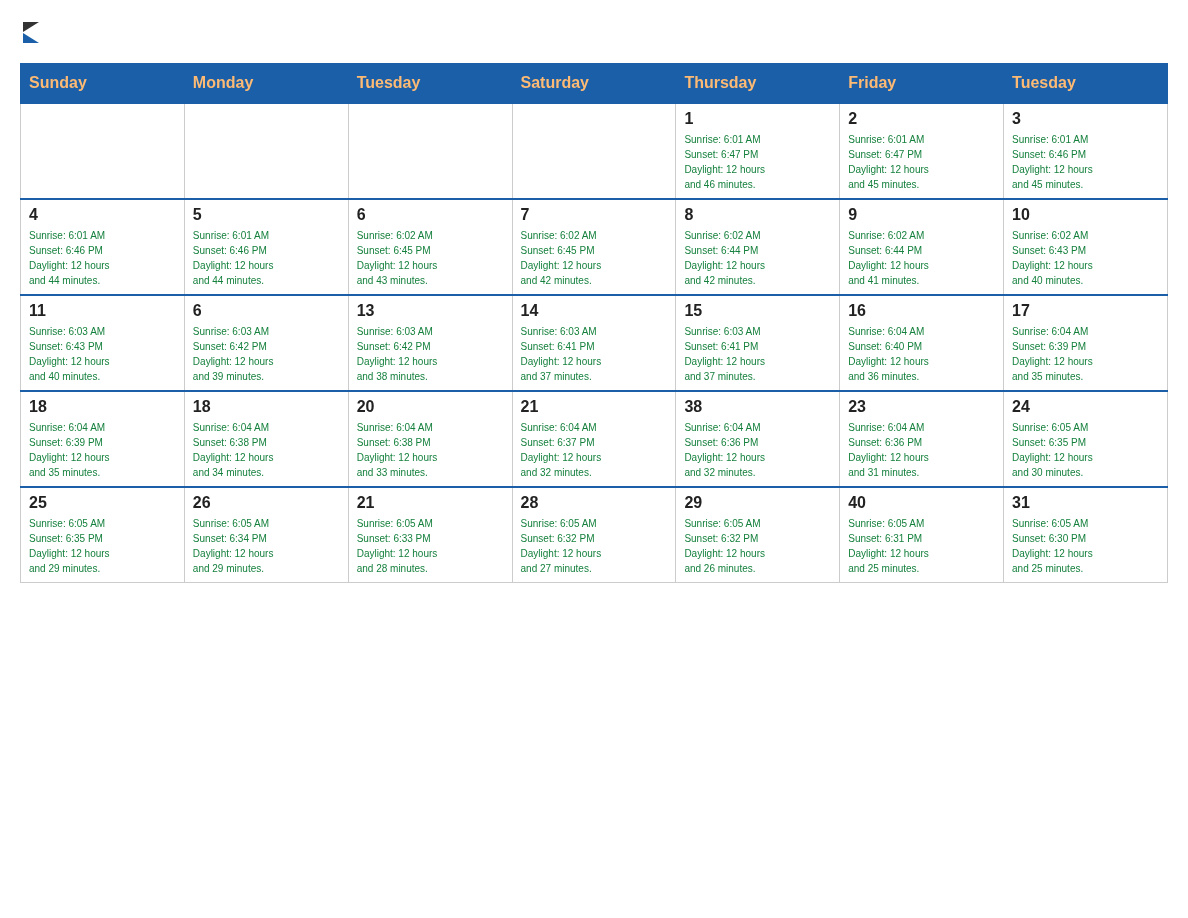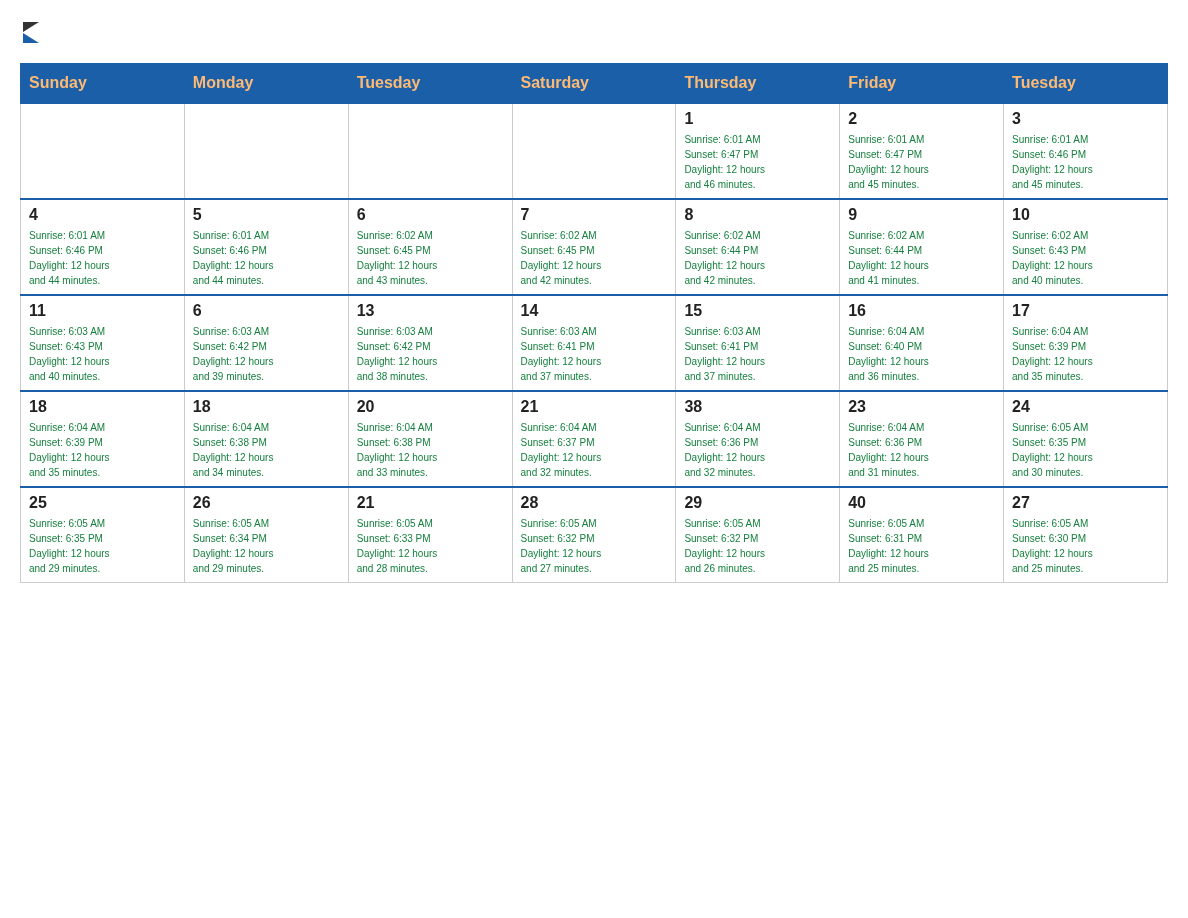--- a/index.html
+++ b/index.html
@@ -244,18 +244,18 @@
         </td>
         <td>
           <span class="day-number">29</span>
           <div class="day-info">Sunrise: 6:05 AM<br>Sunset: 6:32 PM<br>Daylight: 12 hours<br>and 26 minutes.</div>
         </td>
         <td>
           <span class="day-number">40</span>
           <div class="day-info">Sunrise: 6:05 AM<br>Sunset: 6:31 PM<br>Daylight: 12 hours<br>and 25 minutes.</div>
         </td>
         <td>
-          <span class="day-number">27</span>
+          <span class="day-number">31</span>
           <div class="day-info">Sunrise: 6:05 AM<br>Sunset: 6:30 PM<br>Daylight: 12 hours<br>and 25 minutes.</div>
         </td>
       </tr>
     </tbody>
 </table>
 
 </body></html>

